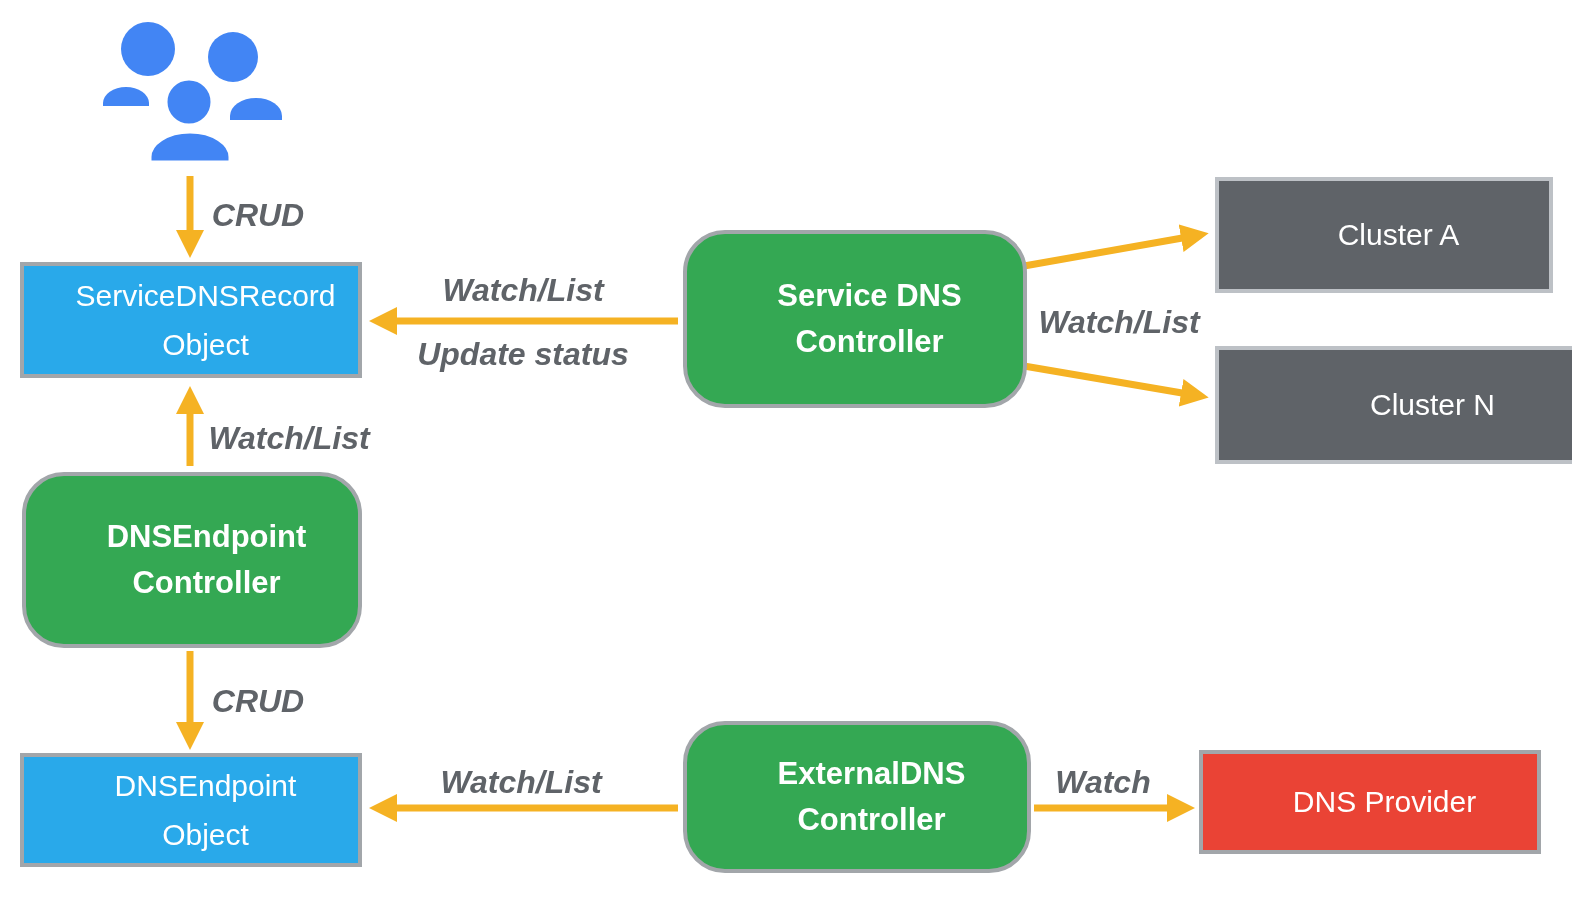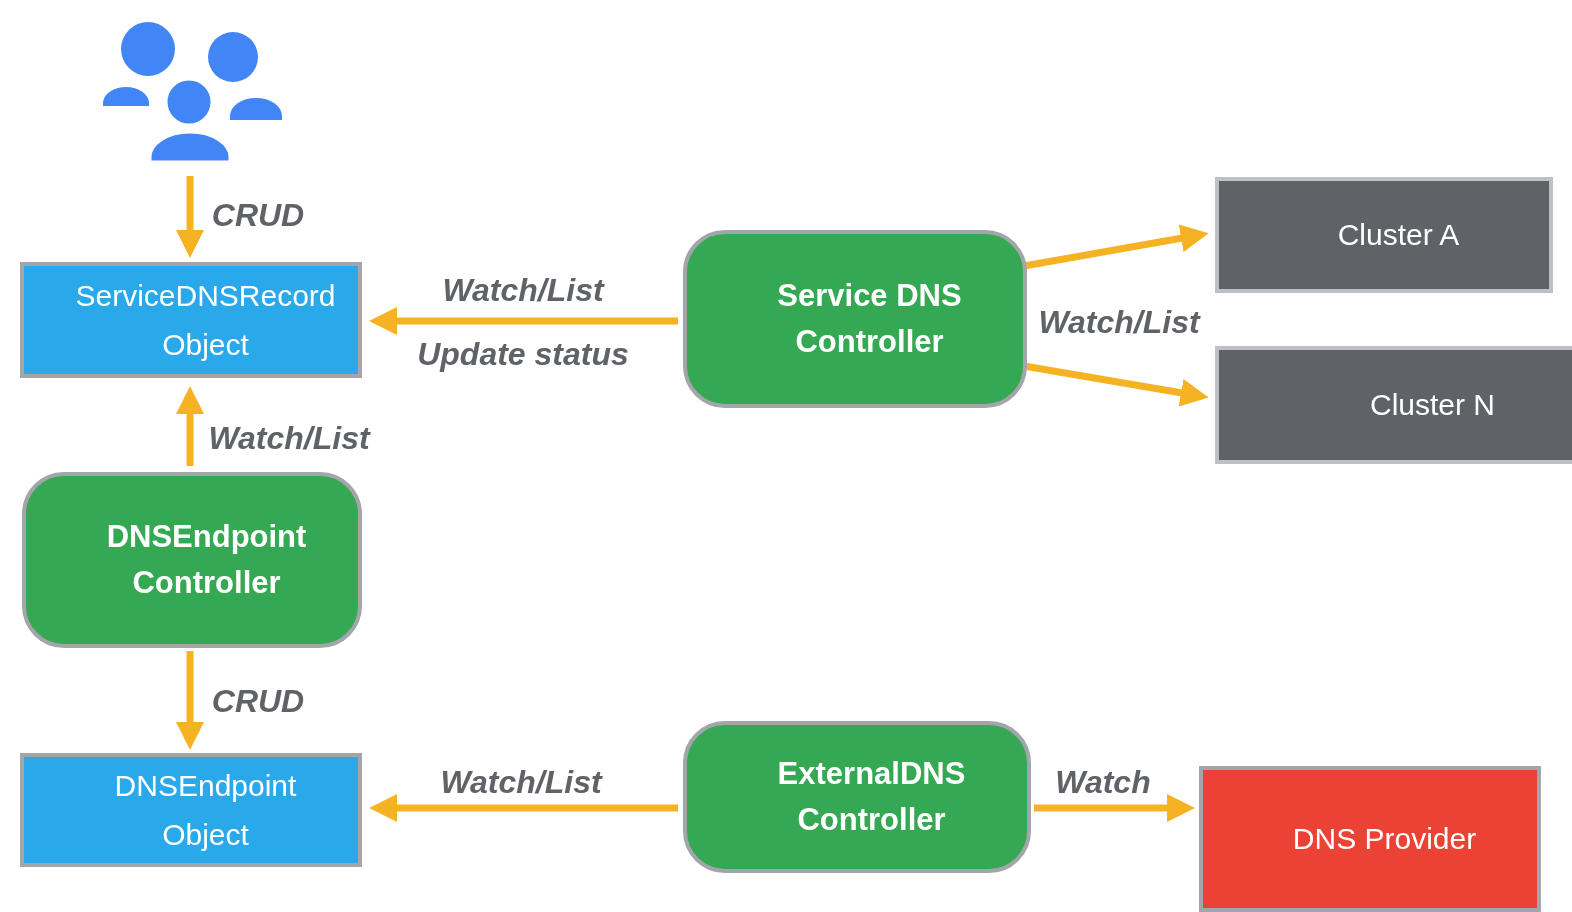--- a/index.html
+++ b/index.html
@@ -94,21 +94,21 @@
   <div class="box object" style="left:20px;top:753px;width:342px;height:114px;">
     <div>DNSEndpoint</div>
     <div>Object</div>
   </div>
 
   <div class="box controller" style="left:683px;top:721px;width:348px;height:152px;">
     <div>ExternalDNS</div>
     <div>Controller</div>
   </div>
 
-  <div class="box provider" style="left:1199px;top:750px;width:342px;height:146px;margin-top:16px;">
+  <div class="box provider" style="left:1199px;top:750px;width:342px;height:104px;">
     <div>DNS Provider</div>
   </div>
 
   <div class="elabel" style="left:258px;top:215px;">CRUD</div>
   <div class="elabel" style="left:523px;top:290px;">Watch/List</div>
   <div class="elabel" style="left:523px;top:346px;margin-top:8px;">Update status</div>
   <div class="elabel" style="left:1119px;top:322px;">Watch/List</div>
   <div class="elabel" style="left:289px;top:438px;">Watch/List</div>
   <div class="elabel" style="left:258px;top:701px;">CRUD</div>
   <div class="elabel" style="left:521px;top:782px;">Watch/List</div>

